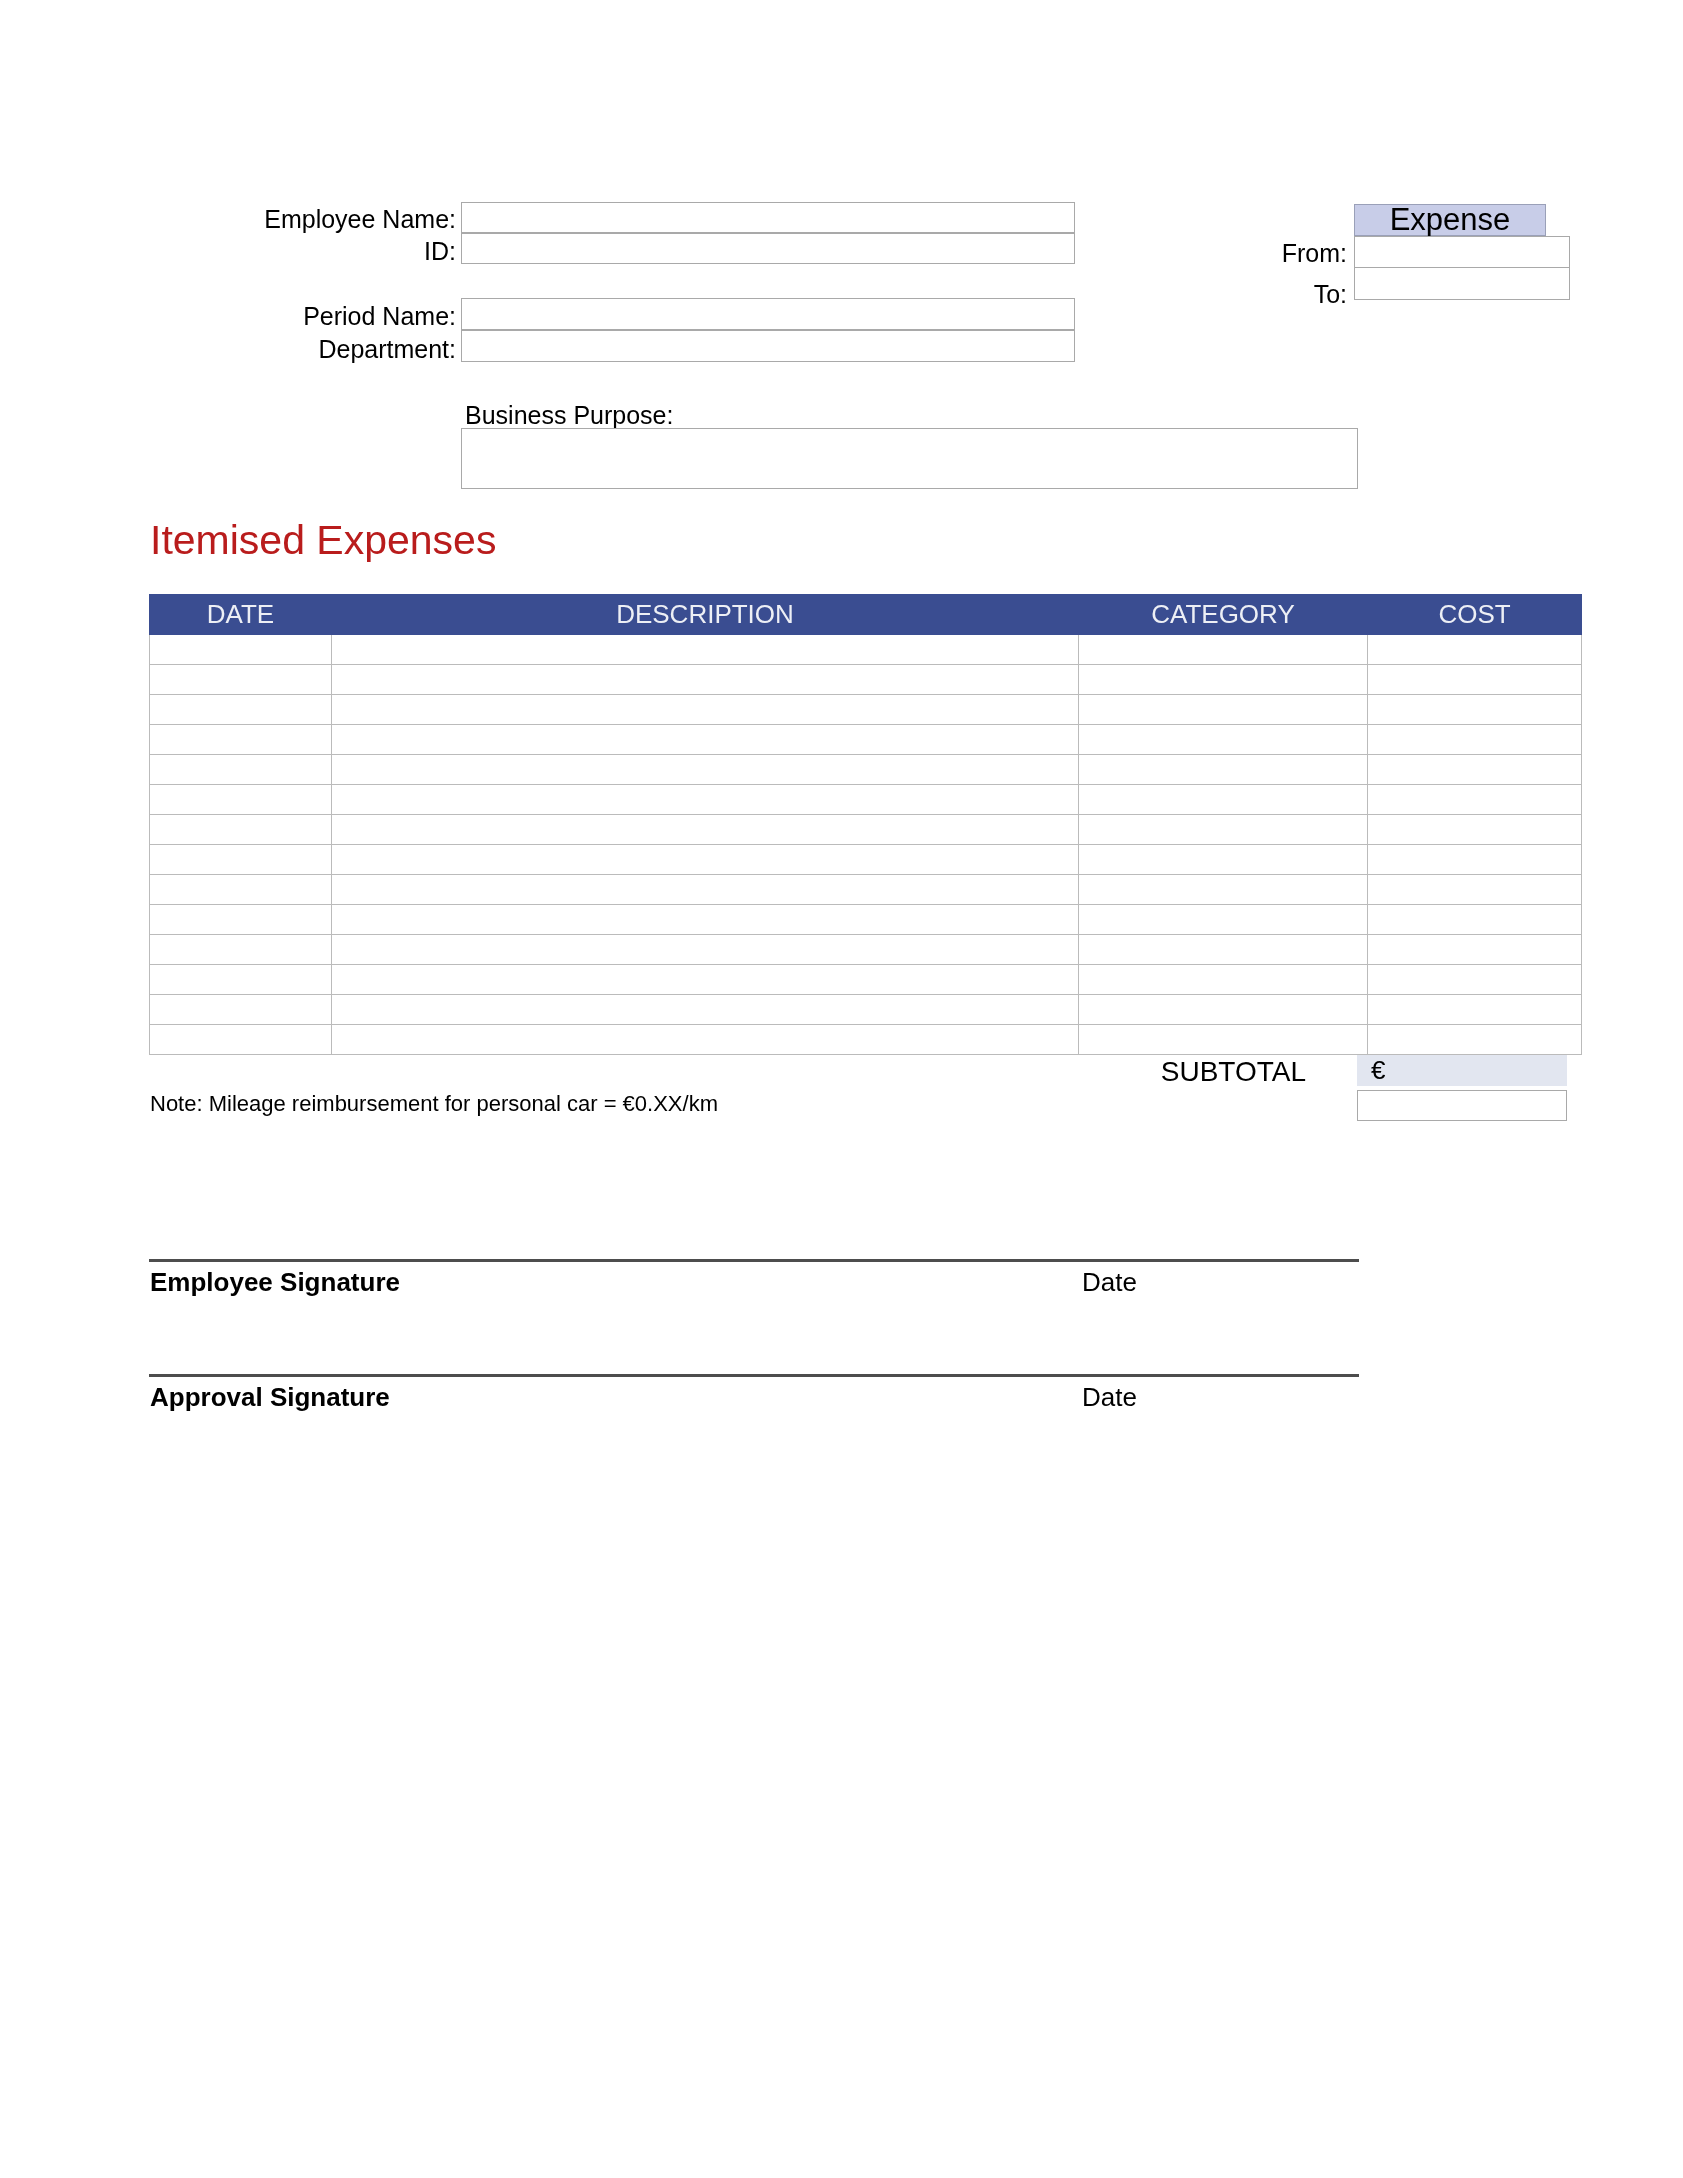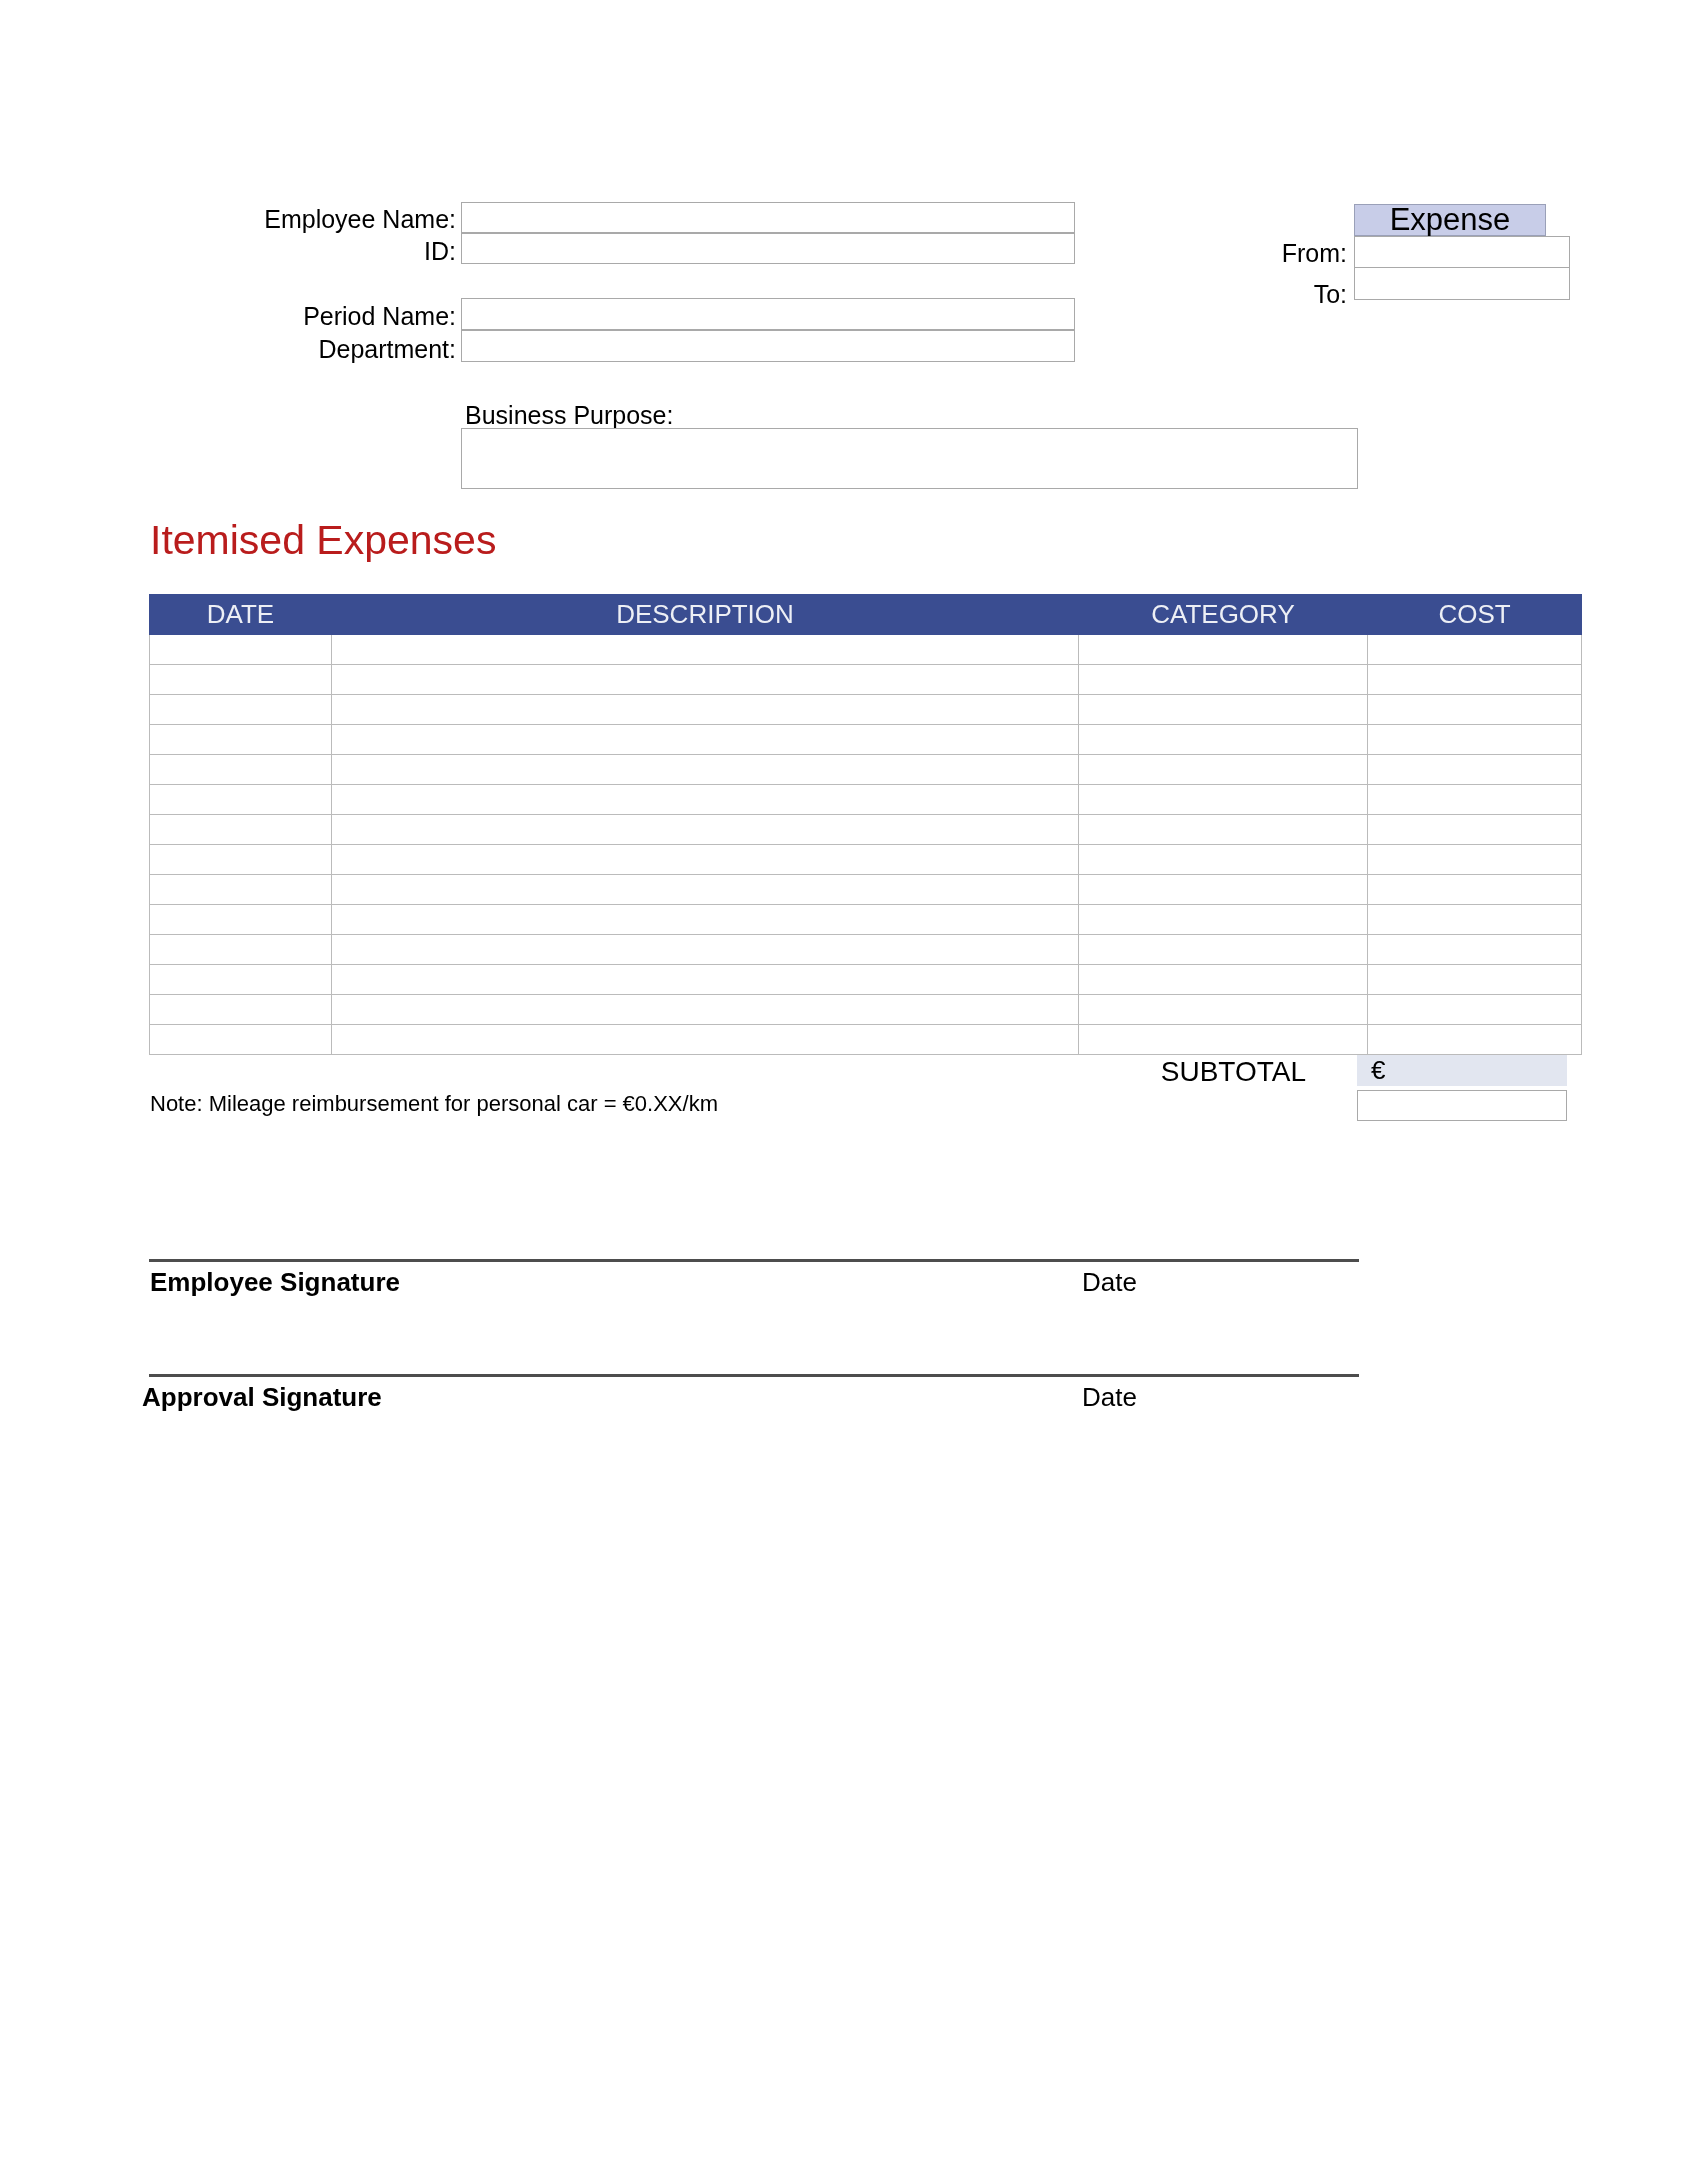--- a/index.html
+++ b/index.html
@@ -196,17 +196,17 @@
   </div>
   <div class="abs subtotal-extra"></div>
 
   <div class="abs note">Note: Mileage reimbursement for personal car = €0.XX/km</div>
 
   <div class="abs sig-line" style="top:1259px;"></div>
   <div class="abs sig-label" style="left:150px;top:1267px;">Employee Signature</div>
   <div class="abs date-label" style="left:1082px;top:1267px;">Date</div>
 
   <div class="abs sig-line" style="top:1374px;"></div>
-  <div class="abs sig-label" style="left:142px;top:1382px;">Approval Signature</div>
+  <div class="abs sig-label" style="left:150px;top:1382px;">Approval Signature</div>
   <div class="abs date-label" style="left:1082px;top:1382px;">Date</div>
 
 </div>
 
 
 </body></html>

